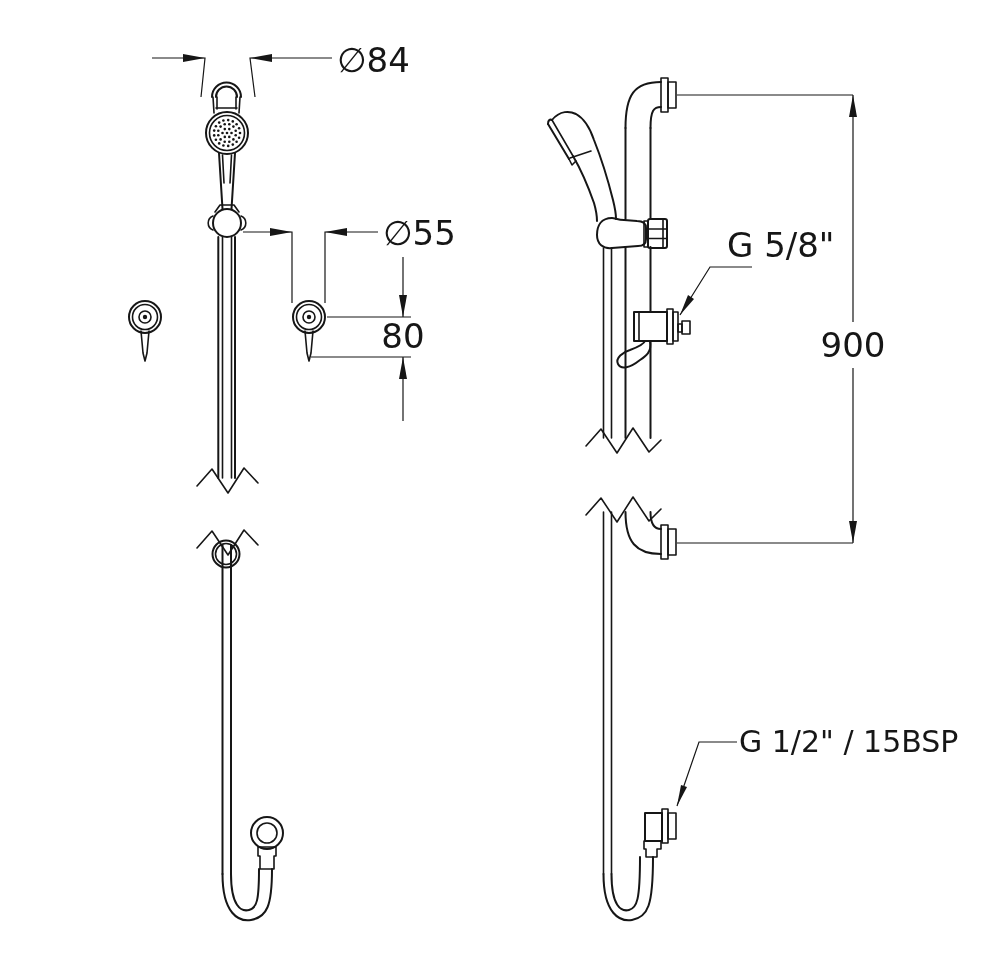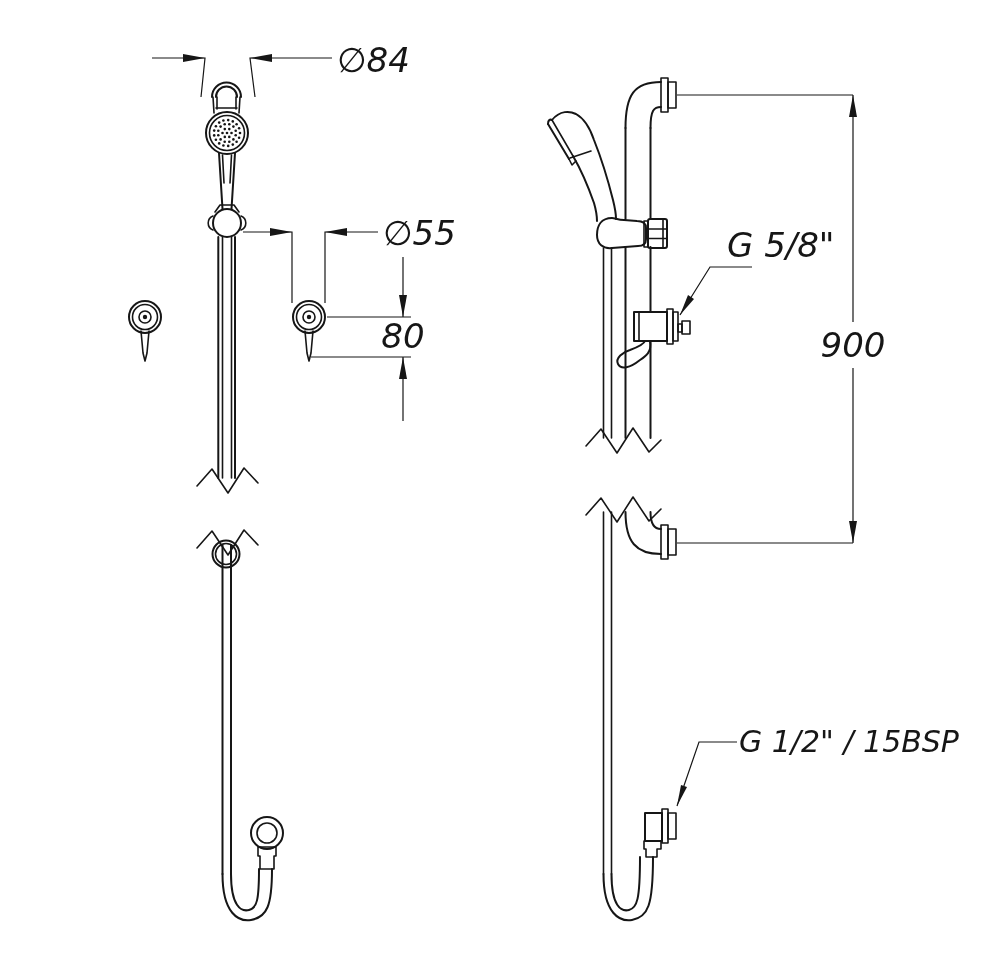--- a/index.html
+++ b/index.html
@@ -1,16 +1,16 @@
 <!DOCTYPE html>
 <html style="--ink: #161616; --paper: #ffffff;"><head>
 <meta charset="utf-8">
 <style>
   html,body{margin:0;padding:0;background:#ffffff;}
-  .canvas{position:relative;width:1000px;height:962px;background:var(--paper,#ffffff);overflow:hidden;font-style:italic;}
+  .canvas{position:relative;width:1000px;height:962px;background:var(--paper,#ffffff);overflow:hidden;}
   svg{position:absolute;left:0;top:0;}
   .ol{fill:none;stroke:var(--ink,#161616);stroke-width:2;stroke-linecap:round;stroke-linejoin:round;}
   .ol15{fill:none;stroke:var(--ink,#161616);stroke-width:1.6;stroke-linecap:round;stroke-linejoin:round;}
   .thin{fill:none;stroke:var(--ink,#161616);stroke-width:1.2;stroke-linecap:butt;stroke-linejoin:miter;}
   .ah{fill:var(--ink,#161616);stroke:none;}
   .dot{fill:var(--ink,#161616);stroke:none;}
   text.dim{font-family:"DejaVu Sans",sans-serif;fill:var(--ink,#161616);}
   .fz34{font-size:34px;}
   .fz30{font-size:30px;}
 </style>

